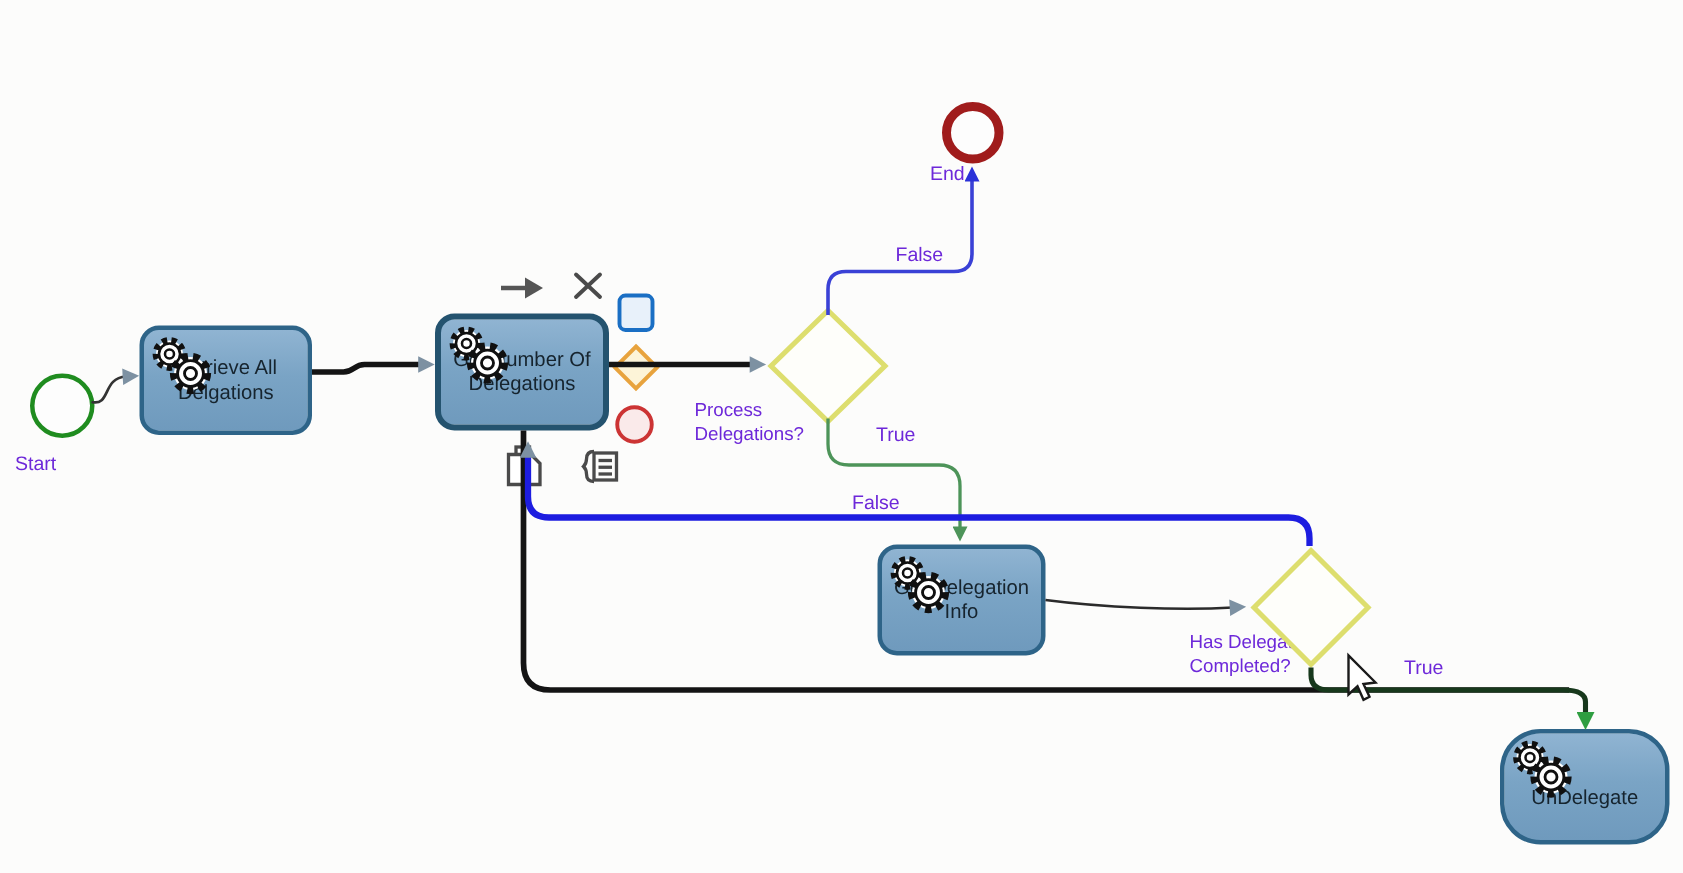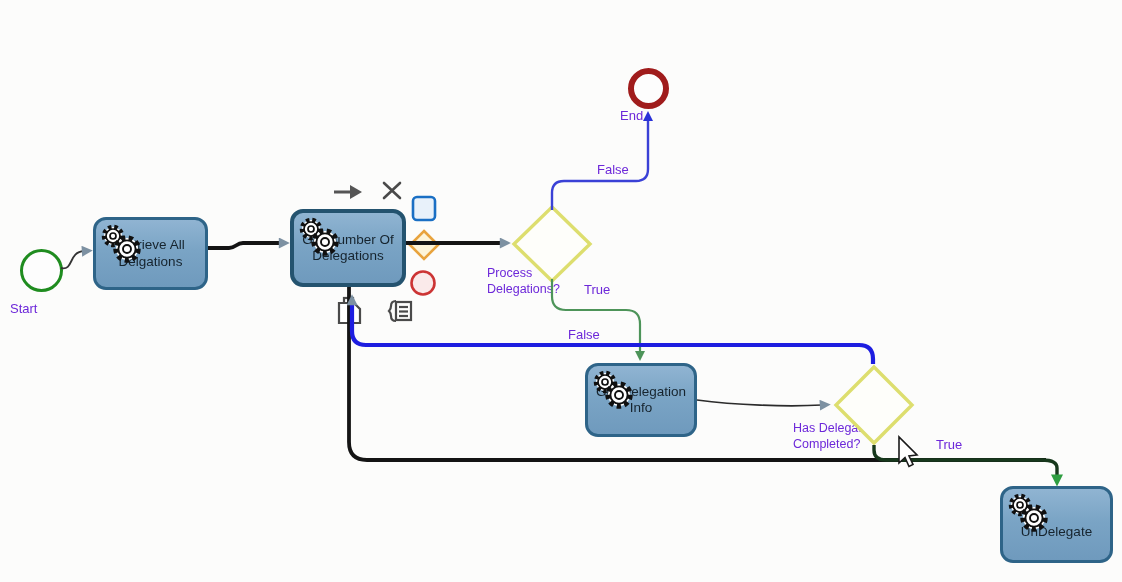--- a/index.html
+++ b/index.html
@@ -61,31 +61,31 @@
       </svg>
   </div>
 
   <div class="task" style="left:585px;top:363px;width:112px;height:74px;">
     <span class="label">Get Delegation Info</span>
     <svg class="gears" width="46" height="46">
         <use href="#gears"></use>
       </svg>
   </div>
 
-  <div class="task" style="left:1000px;top:486px;width:113px;height:77px;">
+  <div class="task" style="left:1000px;top:486px;width:113px;height:77px;border-radius:27px;">
     <span class="label" style="margin-top:16px;">UnDelegate</span>
     <svg class="gears" width="46" height="46">
         <use href="#gears"></use>
       </svg>
   </div>
 
   <div class="event end" style="left:628px;top:68px;"></div>
   <div class="node-label" style="left:620px;top:108px;width:60px;">End</div>
 
-  <div class="node-label gw-label" style="left:487px;top:266px;width:100px;">Process Delegations?</div>
+  <div class="node-label gw-label" style="left:463px;top:266px;width:100px;">Process Delegations?</div>
   <div class="node-label gw-label" style="left:793px;top:421px;width:90px;">Has Delegation Completed?</div>
 
   <div class="flow-label" style="left:597px;top:162px;width:56px;">False</div>
   <div class="flow-label" style="left:584px;top:282px;width:56px;">True</div>
   <div class="flow-label" style="left:568px;top:327px;width:56px;">False</div>
   <div class="flow-label" style="left:936px;top:437px;width:56px;">True</div>
 
   <svg class="overlay" width="1122" height="582" viewBox="0 0 1122 582">
     <defs>
       <g id="gears">

